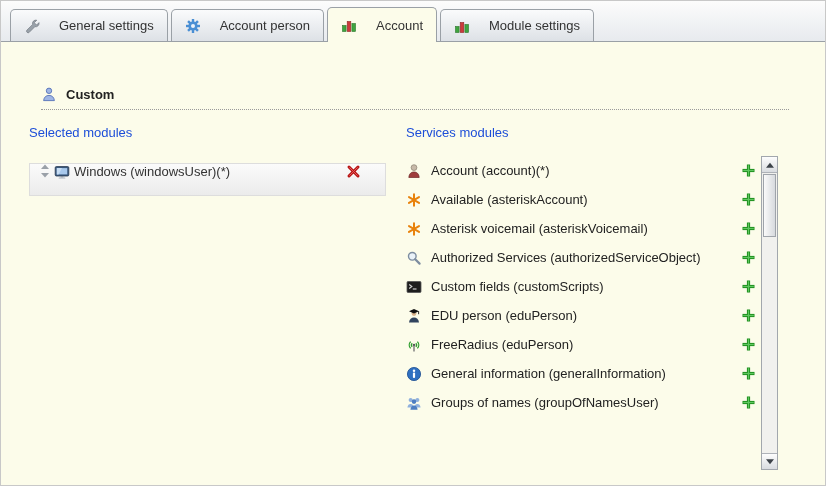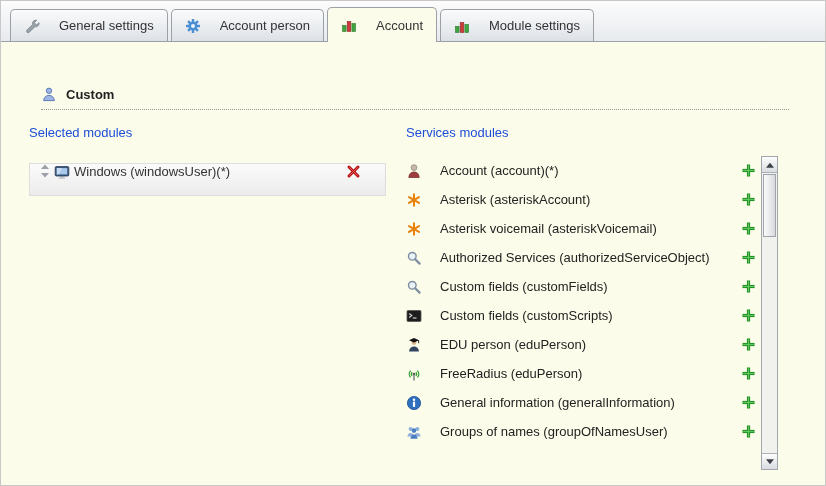--- a/index.html
+++ b/index.html
@@ -53,21 +53,21 @@
     background:linear-gradient(#fbfbfb,#ebebeb);
     border:1px solid #ddd;
     display:flex;align-items:flex-start;gap:4px;
     padding:0 10px;
   }
   .selected-row .mlabel{color:#333;}
   .selected-row .del{margin-left:auto;margin-right:14px;display:inline-flex;cursor:pointer;}
   .drag{display:inline-flex;cursor:grab;}
   
   .available-list{position:absolute;left:405px;top:114px;width:353px;}
-  .avail-row{display:flex;align-items:center;gap:18px;height:29px;}
+  .avail-row{display:flex;align-items:center;gap:9px;height:29px;}
   .micon{display:inline-flex;width:16px;height:16px;flex:0 0 16px;}
   .mlabel{color:#222;}
   .add{margin-left:auto;margin-right:4px;display:inline-flex;cursor:pointer;}
   
   .scrollbar{
     position:absolute;left:760px;top:114px;width:17px;height:314px;
     box-sizing:border-box;border:1px solid #a2a7ad;background:#f1f1ee;
   }
   .sb-btn{position:absolute;left:0;right:0;height:15px;background:linear-gradient(#fdfdfd,#d9dce0);cursor:pointer;}
   .sb-up{top:0;border-bottom:1px solid #aeb2b8;}
@@ -206,21 +206,21 @@
         <div class="avail-row">
           <span class="micon">
             <svg width="16" height="16" viewBox="0 0 16 16">
               <g stroke="#e8820c" stroke-width="2" stroke-linecap="round">
                 <line x1="8" y1="2.2" x2="8" y2="13.8"></line>
                 <line x1="3" y1="5.1" x2="13" y2="10.9"></line>
                 <line x1="13" y1="5.1" x2="3" y2="10.9"></line>
               </g>
             </svg>
           </span>
-          <span class="mlabel">Asterisk (asteriskAccount)</span>
+          <span class="mlabel">Available (asteriskAccount)</span>
           <span class="add">
             <svg width="13" height="13" viewBox="0 0 13 13">
               <g stroke="#1e8f1e" stroke-width="3.2">
                 <line x1="6.5" y1="0.5" x2="6.5" y2="12.5"></line>
                 <line x1="0.5" y1="6.5" x2="12.5" y2="6.5"></line>
               </g>
               <g stroke="#5fc75f" stroke-width="1.2">
                 <line x1="6.5" y1="1.2" x2="6.5" y2="11.8"></line>
                 <line x1="1.2" y1="6.5" x2="11.8" y2="6.5"></line>
               </g>
@@ -252,41 +252,20 @@
           </span>
         </div>
         <div class="avail-row">
           <span class="micon">
             <svg width="16" height="16" viewBox="0 0 16 16">
               <circle cx="6.3" cy="6.3" r="3.8" fill="#eaf2f8" stroke="#7d8da0" stroke-width="1.4"></circle>
               <line x1="9.2" y1="9.2" x2="13.6" y2="13.6" stroke="#7d8da0" stroke-width="2.2" stroke-linecap="round"></line>
             </svg>
           </span>
           <span class="mlabel">Authorized Services (authorizedServiceObject)</span>
-          <span class="add">
-            <svg width="13" height="13" viewBox="0 0 13 13">
-              <g stroke="#1e8f1e" stroke-width="3.2">
-                <line x1="6.5" y1="0.5" x2="6.5" y2="12.5"></line>
-                <line x1="0.5" y1="6.5" x2="12.5" y2="6.5"></line>
-              </g>
-              <g stroke="#5fc75f" stroke-width="1.2">
-                <line x1="6.5" y1="1.2" x2="6.5" y2="11.8"></line>
-                <line x1="1.2" y1="6.5" x2="11.8" y2="6.5"></line>
-              </g>
-            </svg>
-          </span>
-        </div>
-        <div class="avail-row">
-          <span class="micon">
-            <svg width="16" height="16" viewBox="0 0 16 16">
-              <circle cx="6.3" cy="6.3" r="3.8" fill="#eaf2f8" stroke="#7d8da0" stroke-width="1.4"></circle>
-              <line x1="9.2" y1="9.2" x2="13.6" y2="13.6" stroke="#7d8da0" stroke-width="2.2" stroke-linecap="round"></line>
-            </svg>
-          </span>
-          <span class="mlabel">Custom fields (customFields)</span>
           <span class="add">
             <svg width="13" height="13" viewBox="0 0 13 13">
               <g stroke="#1e8f1e" stroke-width="3.2">
                 <line x1="6.5" y1="0.5" x2="6.5" y2="12.5"></line>
                 <line x1="0.5" y1="6.5" x2="12.5" y2="6.5"></line>
               </g>
               <g stroke="#5fc75f" stroke-width="1.2">
                 <line x1="6.5" y1="1.2" x2="6.5" y2="11.8"></line>
                 <line x1="1.2" y1="6.5" x2="11.8" y2="6.5"></line>
               </g>

